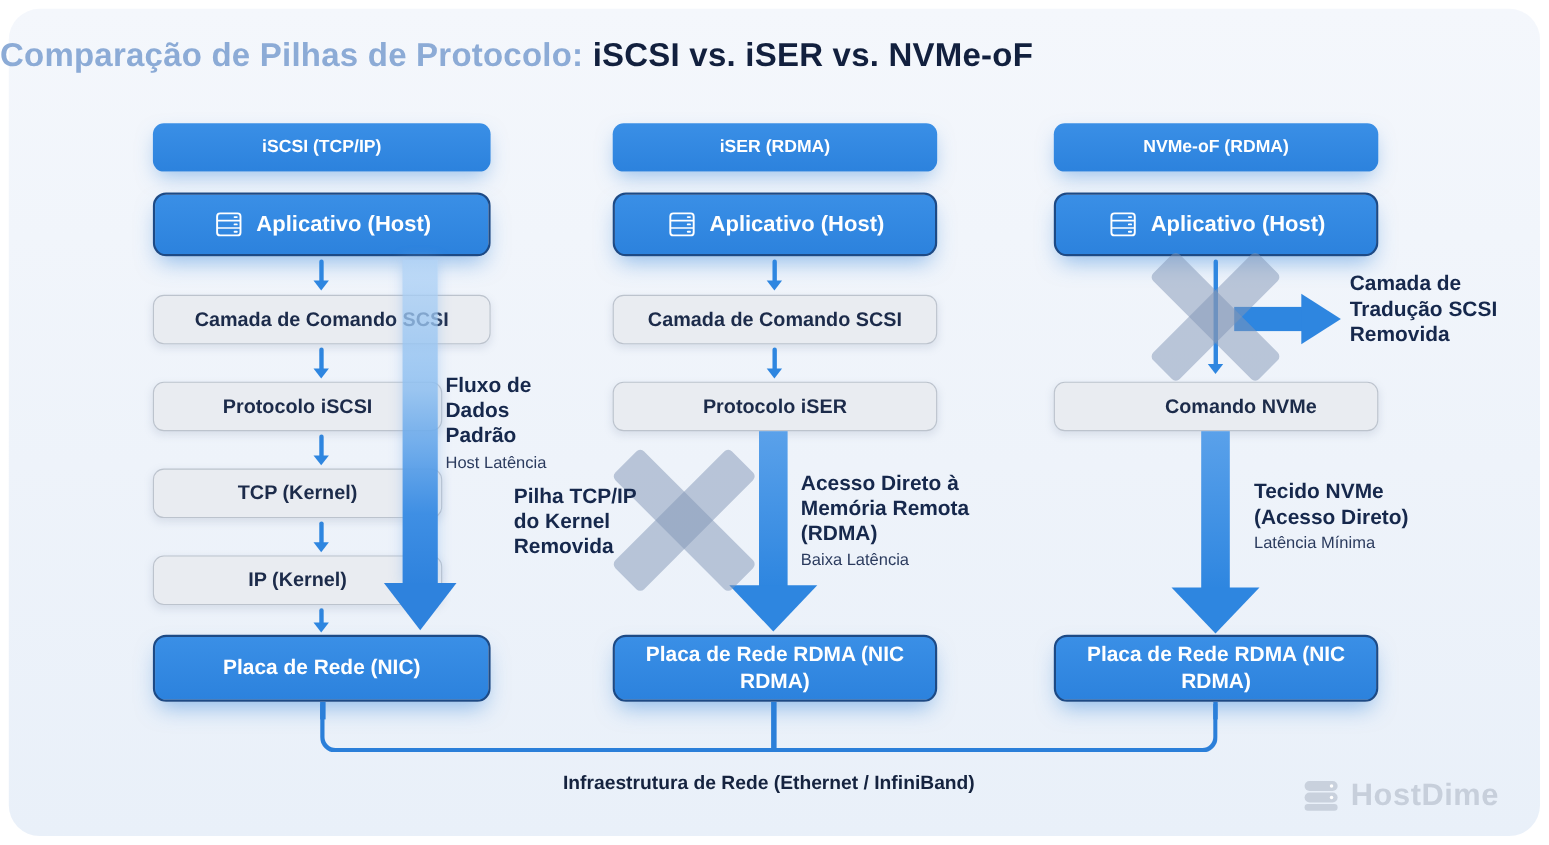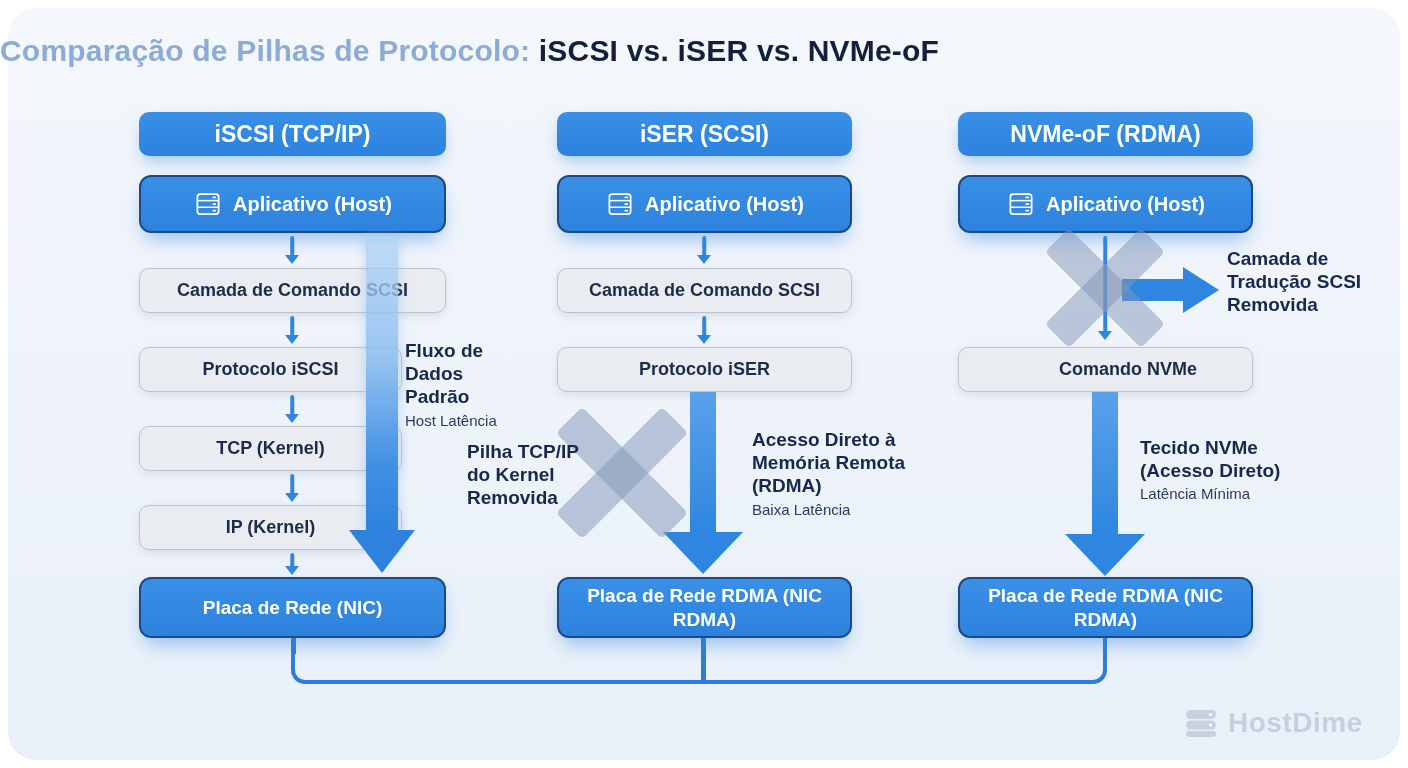--- a/index.html
+++ b/index.html
@@ -6,21 +6,21 @@
   .stage{position:relative;width:1408px;height:768px;background:#ffffff;overflow:hidden;
          font-family:"Liberation Sans","DejaVu Sans",sans-serif;}
   .panel{position:absolute;left:8px;top:8px;width:1392px;height:752px;border-radius:28px;
          background:linear-gradient(180deg,#f4f7fc 0%,#eef3fa 55%,#e9f0f9 100%);}
   .title{position:absolute;left:0;top:34px;width:1408px;font-size:30px;font-weight:bold;letter-spacing:.2px;}
   .t-muted{color:#8cabd6;}
   .t-strong{color:#12203e;}
 
   .box{position:absolute;display:flex;align-items:center;justify-content:center;text-align:center;box-sizing:border-box;}
   .hdr{background:linear-gradient(180deg,#3a8fe6,#2c82dd);border-radius:10px;color:#fff;
-       font-size:23px;font-weight:bold;box-shadow:0 8px 18px -4px rgba(64,140,220,.5);text-align:center;}
+       font-size:16px;font-weight:bold;box-shadow:0 8px 18px -4px rgba(64,140,220,.5);text-align:center;}
   .app{background:linear-gradient(180deg,#3a8fe6,#2c82dd);border:2.5px solid #1d4a85;border-radius:12px;color:#fff;
        font-size:20px;font-weight:bold;gap:10px;box-shadow:0 10px 20px -5px rgba(64,140,220,.55);}
   .lyr{background:#e9ecf1;border:1.5px solid #bcc3cd;border-radius:10px;color:#1c2b4a;
        font-size:18px;font-weight:bold;box-shadow:0 3px 8px rgba(110,130,160,.18);}
   .nic{background:linear-gradient(180deg,#3a8fe6,#2c82dd);border:2.5px solid #1d4a85;border-radius:12px;color:#fff;
        font-size:19px;font-weight:bold;line-height:1.25;box-shadow:0 10px 20px -5px rgba(64,140,220,.55);padding:0 14px;}
 
   .ar{position:absolute;width:16px;}
   .ar .ln{position:absolute;left:50%;transform:translateX(-50%);top:0;bottom:7px;width:3.5px;background:#2e86e0;border-radius:2px;}
   .ar .hd{position:absolute;left:50%;transform:translateX(-50%);bottom:0;width:0;height:0;
@@ -105,21 +105,21 @@
     </div>
 
   <div class="band"></div>
   <div class="bighead" style="left:349px;top:530px;border-left:33px solid transparent;border-right:33px solid transparent;border-top:43px solid #2e82dd;"></div>
 
   <div class="note" style="left:405px;top:339px;width:104px;">
     <div>Fluxo de Dados Padrão</div>
     <div class="sub">Host Latência</div>
   </div>
 
-  <div class="box hdr" style="left:557px;top:112px;width:295px;height:44px;">iSER (SCSI)</div>
+  <div class="box hdr" style="left:557px;top:112px;width:295px;height:44px;">iSER (RDMA)</div>
 
   <div class="box app" style="left:557px;top:175px;width:295px;height:58px;">
     <svg width="30" height="30" viewBox="0 0 24 24">
       <rect x="3.5" y="4" width="17" height="16" rx="2.2" fill="none" stroke="#ffffff" stroke-width="1.4"></rect>
       <line x1="3.5" y1="9.3" x2="20.5" y2="9.3" stroke="#ffffff" stroke-width="1.2"></line>
       <line x1="3.5" y1="14.6" x2="20.5" y2="14.6" stroke="#ffffff" stroke-width="1.2"></line>
       <rect x="15.5" y="6" width="3" height="1.4" rx=".7" fill="#ffffff"></rect>
       <rect x="15.5" y="11.3" width="3" height="1.4" rx=".7" fill="#ffffff"></rect>
       <rect x="15.5" y="16.6" width="3" height="1.4" rx=".7" fill="#ffffff"></rect>
     </svg>
@@ -145,21 +145,21 @@
 
   <div class="xmark" style="left:547px;top:398px;width:150px;height:150px;">
     <div class="xbar" style="width:150px;height:37px;transform:translate(-50%,-50%) rotate(45deg);"></div>
     <div class="xbar" style="width:150px;height:37px;transform:translate(-50%,-50%) rotate(-45deg);"></div>
   </div>
 
   <div class="note" style="left:467px;top:440px;width:135px;">
     <div>Pilha TCP/IP do Kernel Removida</div>
   </div>
 
-  <div class="note" style="left:752px;top:428px;width:178px;">
+  <div class="note" style="left:728px;top:428px;width:178px;">
     <div>Acesso Direto à Memória Remota (RDMA)</div>
     <div class="sub">Baixa Latência</div>
   </div>
 
   <div class="box hdr" style="left:958px;top:112px;width:295px;height:44px;">NVMe-oF (RDMA)</div>
 
   <div class="box app" style="left:958px;top:175px;width:295px;height:58px;">
     <svg width="30" height="30" viewBox="0 0 24 24">
       <rect x="3.5" y="4" width="17" height="16" rx="2.2" fill="none" stroke="#ffffff" stroke-width="1.4"></rect>
       <line x1="3.5" y1="9.3" x2="20.5" y2="9.3" stroke="#ffffff" stroke-width="1.2"></line>
@@ -198,20 +198,21 @@
   <div class="note" style="left:1140px;top:436px;width:172px;">
     <div>Tecido NVMe (Acesso Direto)</div>
     <div class="sub">Latência Mínima</div>
   </div>
 
   <div class="stub" style="left:291px;top:638px;height:16px;"></div>
   <div class="stub" style="left:1102.5px;top:638px;height:16px;"></div>
   <div class="stub" style="left:701px;top:638px;height:44px;"></div>
   <div class="bracket"></div>
 
+  <div class="infra">Infraestrutura de Rede (Ethernet / InfiniBand)</div>
 
   <div class="brand">
     <svg width="36" height="32" viewBox="0 0 36 32">
       <rect x="3" y="3" width="30" height="9" rx="4.5" fill="#c9d1dd"></rect>
       <rect x="3" y="13.5" width="30" height="9" rx="4.5" fill="#c9d1dd"></rect>
       <rect x="3" y="24" width="30" height="6" rx="3" fill="#c9d1dd"></rect>
       <circle cx="27.5" cy="7.5" r="1.6" fill="#ffffff"></circle>
       <circle cx="27.5" cy="18" r="1.6" fill="#ffffff"></circle>
     </svg>
     <span class="brand-text">HostDime</span>

